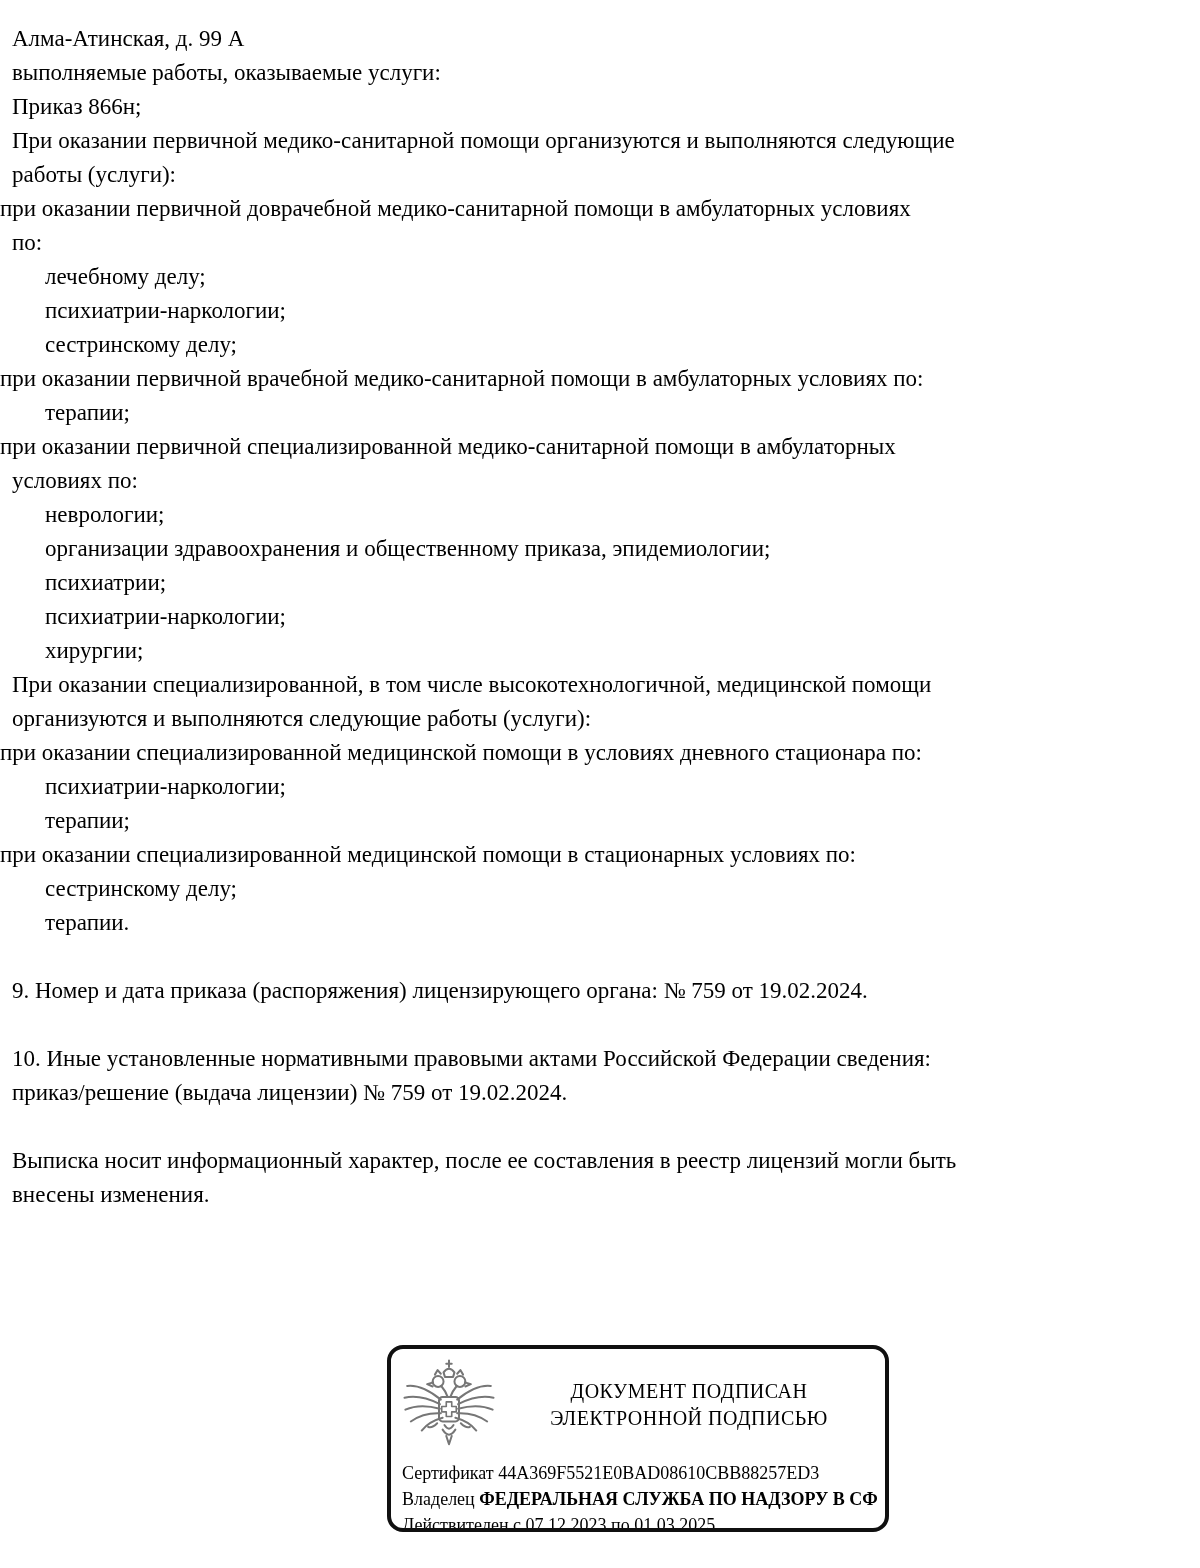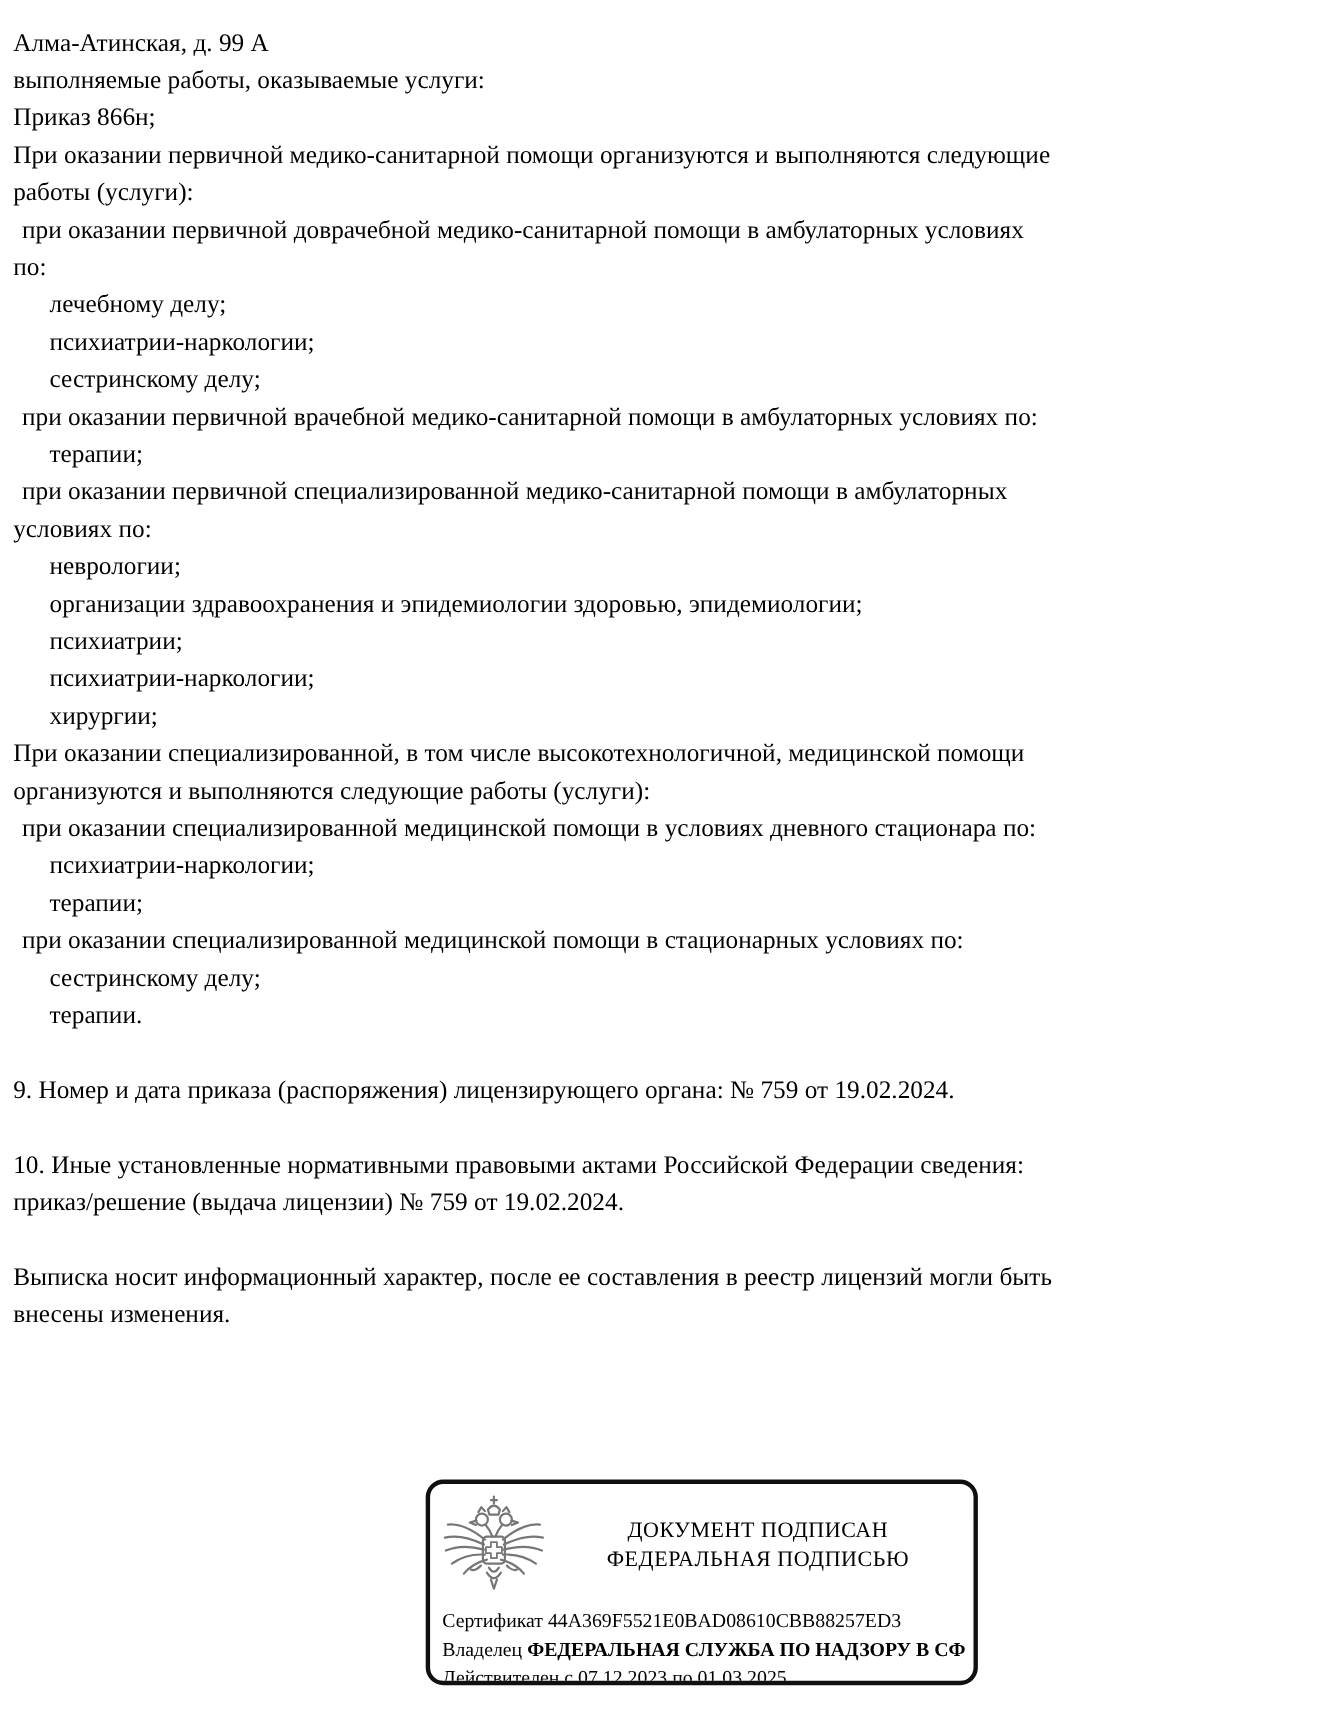--- a/index.html
+++ b/index.html
@@ -14,21 +14,21 @@
   .doc-text {
     position: absolute;
     left: 0; top: 22px;
     width: 1196px;
     font-size: 23px;
     line-height: 34px;
     white-space: nowrap;
   }
   .line { min-height: 34px; }
   .ind-0 { padding-left: 12px; }
-  .ind-1 { padding-left: 20px; }
+  .ind-1 { }
   .ind-2 { padding-left: 45px; }
 
   .stamp {
     position: absolute;
     left: 387px; top: 1345px;
     width: 502px; height: 187px;
     box-sizing: border-box;
     border: 4px solid #101010;
     border-radius: 16px;
     background: #ffffff;
@@ -69,21 +69,21 @@
     <div class="line ind-1">при оказании первичной доврачебной медико-санитарной помощи в амбулаторных условиях</div>
     <div class="line ind-0">по:</div>
     <div class="line ind-2">лечебному делу;</div>
     <div class="line ind-2">психиатрии-наркологии;</div>
     <div class="line ind-2">сестринскому делу;</div>
     <div class="line ind-1">при оказании первичной врачебной медико-санитарной помощи в амбулаторных условиях по:</div>
     <div class="line ind-2">терапии;</div>
     <div class="line ind-1">при оказании первичной специализированной медико-санитарной помощи в амбулаторных</div>
     <div class="line ind-0">условиях по:</div>
     <div class="line ind-2">неврологии;</div>
-    <div class="line ind-2">организации здравоохранения и эпидемиологии здоровью, эпидемиологии;</div>
+    <div class="line ind-2">организации здравоохранения и общественному приказа, эпидемиологии;</div>
     <div class="line ind-2">психиатрии;</div>
     <div class="line ind-2">психиатрии-наркологии;</div>
     <div class="line ind-2">хирургии;</div>
     <div class="line ind-0">При оказании специализированной, в том числе высокотехнологичной, медицинской помощи</div>
     <div class="line ind-0">организуются и выполняются следующие работы (услуги):</div>
     <div class="line ind-1">при оказании специализированной медицинской помощи в условиях дневного стационара по:</div>
     <div class="line ind-2">психиатрии-наркологии;</div>
     <div class="line ind-2">терапии;</div>
     <div class="line ind-1">при оказании специализированной медицинской помощи в стационарных условиях по:</div>
     <div class="line ind-2">сестринскому делу;</div>
@@ -123,21 +123,21 @@
           <path d="M62 68 Q77 72 85 82"></path>
           <rect x="44" y="45" width="22" height="27" rx="4"></rect>
           <path d="M52 50.5 h6 v5 h5 v6 h-5 v5 h-6 v-5 h-5 v-6 h5 z" stroke-width="1.8"></path>
           <path d="M50 76 q5 8 10 0 M48 81 q7 11 14 0 M52 88 l3 9 3 -9"></path>
           <path d="M42 74 q-6 6 -10 4 M68 74 q6 6 10 4"></path>
         </g>
       </svg>
     </div>
     <div class="stamp-title">
       <div>ДОКУМЕНТ ПОДПИСАН</div>
-      <div>ФЕДЕРАЛЬНАЯ ПОДПИСЬЮ</div>
+      <div>ЭЛЕКТРОННОЙ ПОДПИСЬЮ</div>
     </div>
   </div>
   <div class="stamp-lines">
     <div><span>Сертификат</span> <span>44A369F5521E0BAD08610CBB88257ED3</span></div>
     <div><span>Владелец</span> <b>ФЕДЕРАЛЬНАЯ СЛУЖБА ПО НАДЗОРУ В СФ</b></div>
     <div><span>Действителен с 07.12.2023 по 01.03.2025</span></div>
   </div>
 </div>
 
 </body></html>

